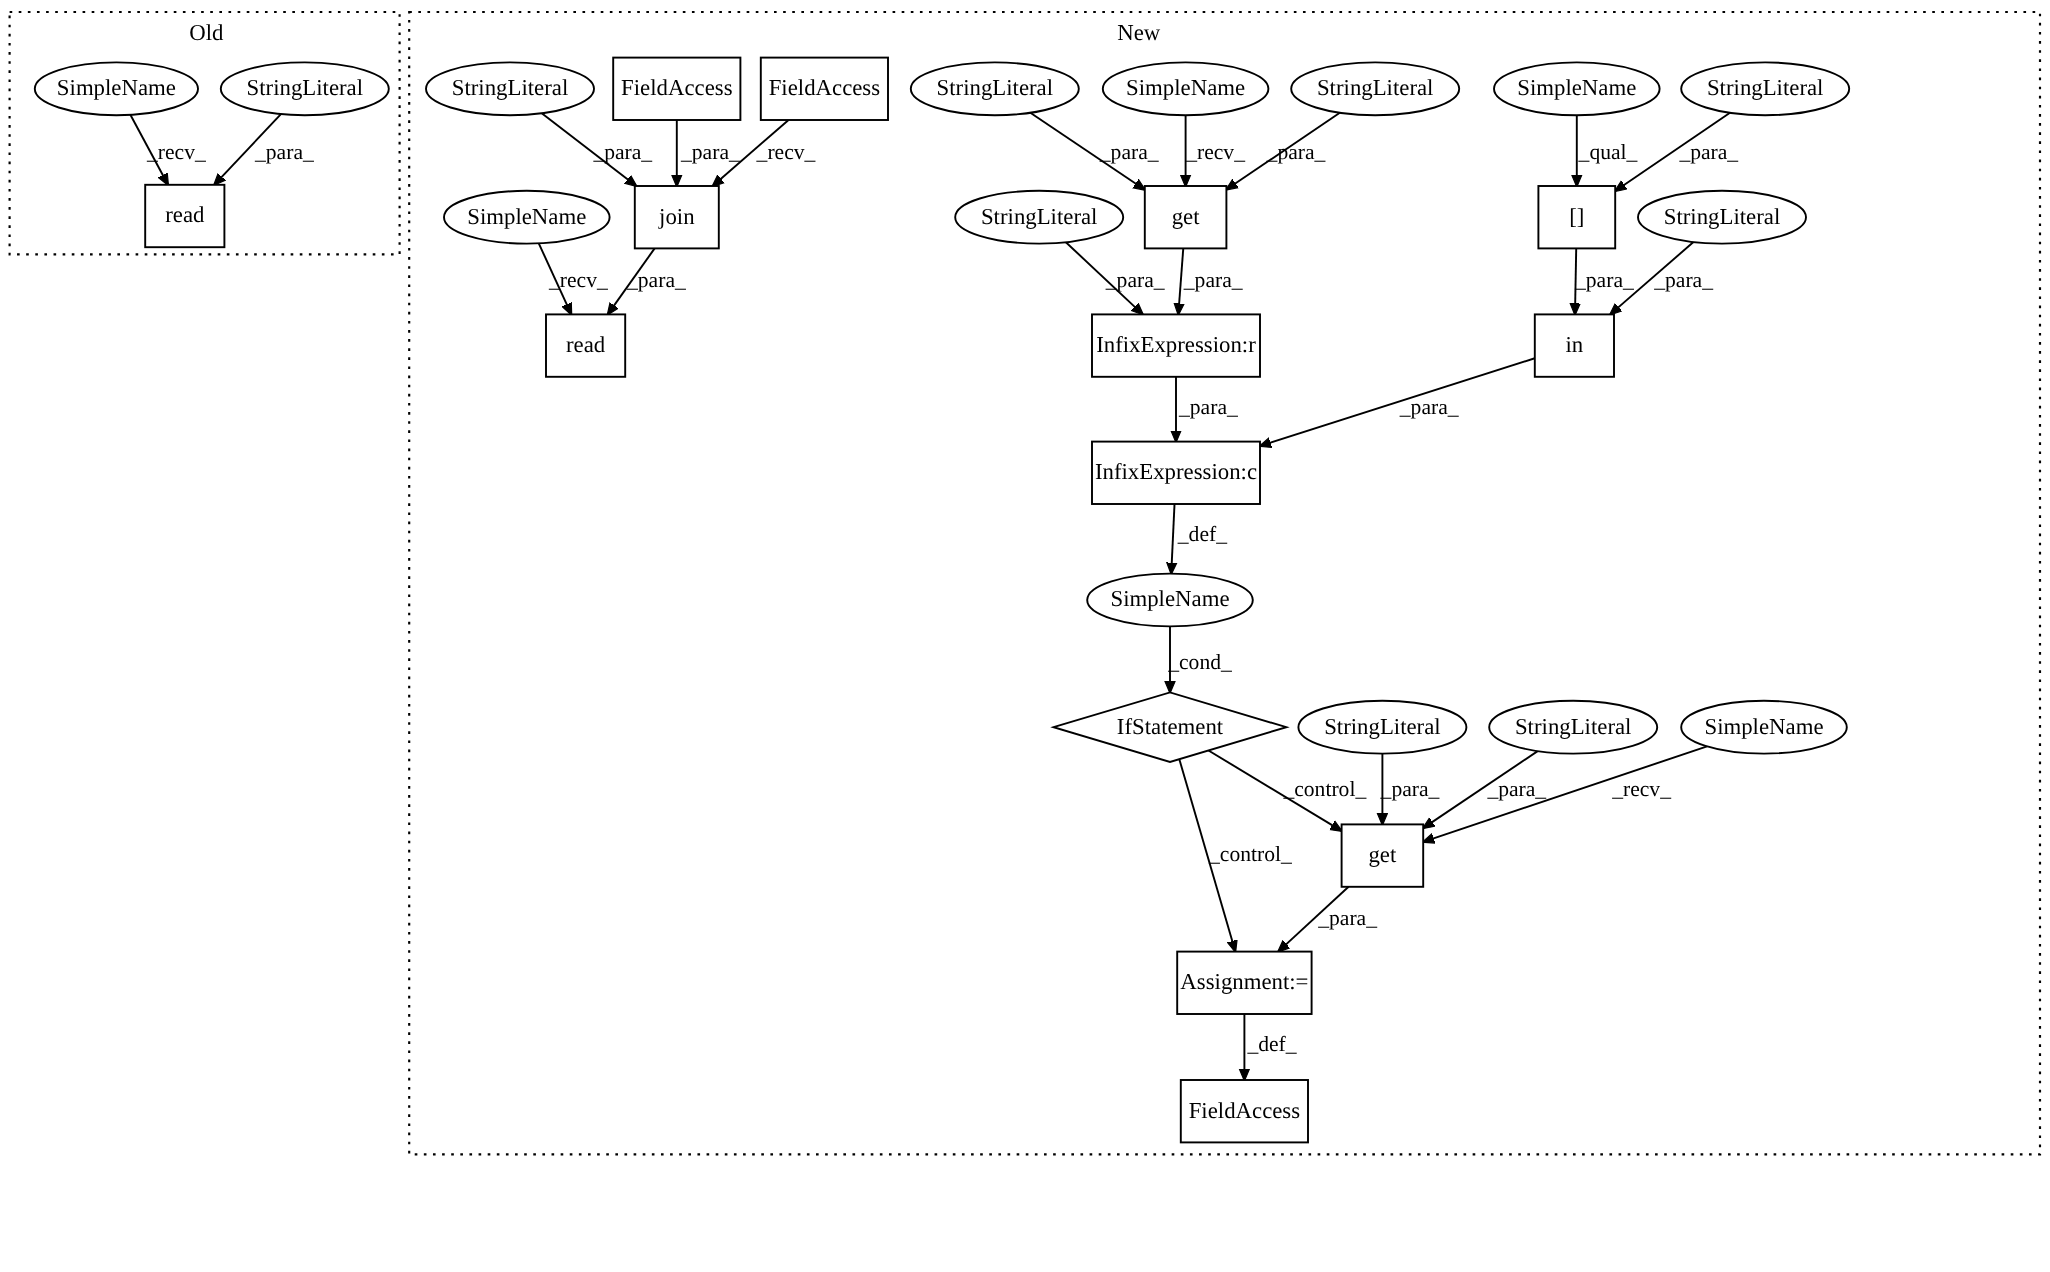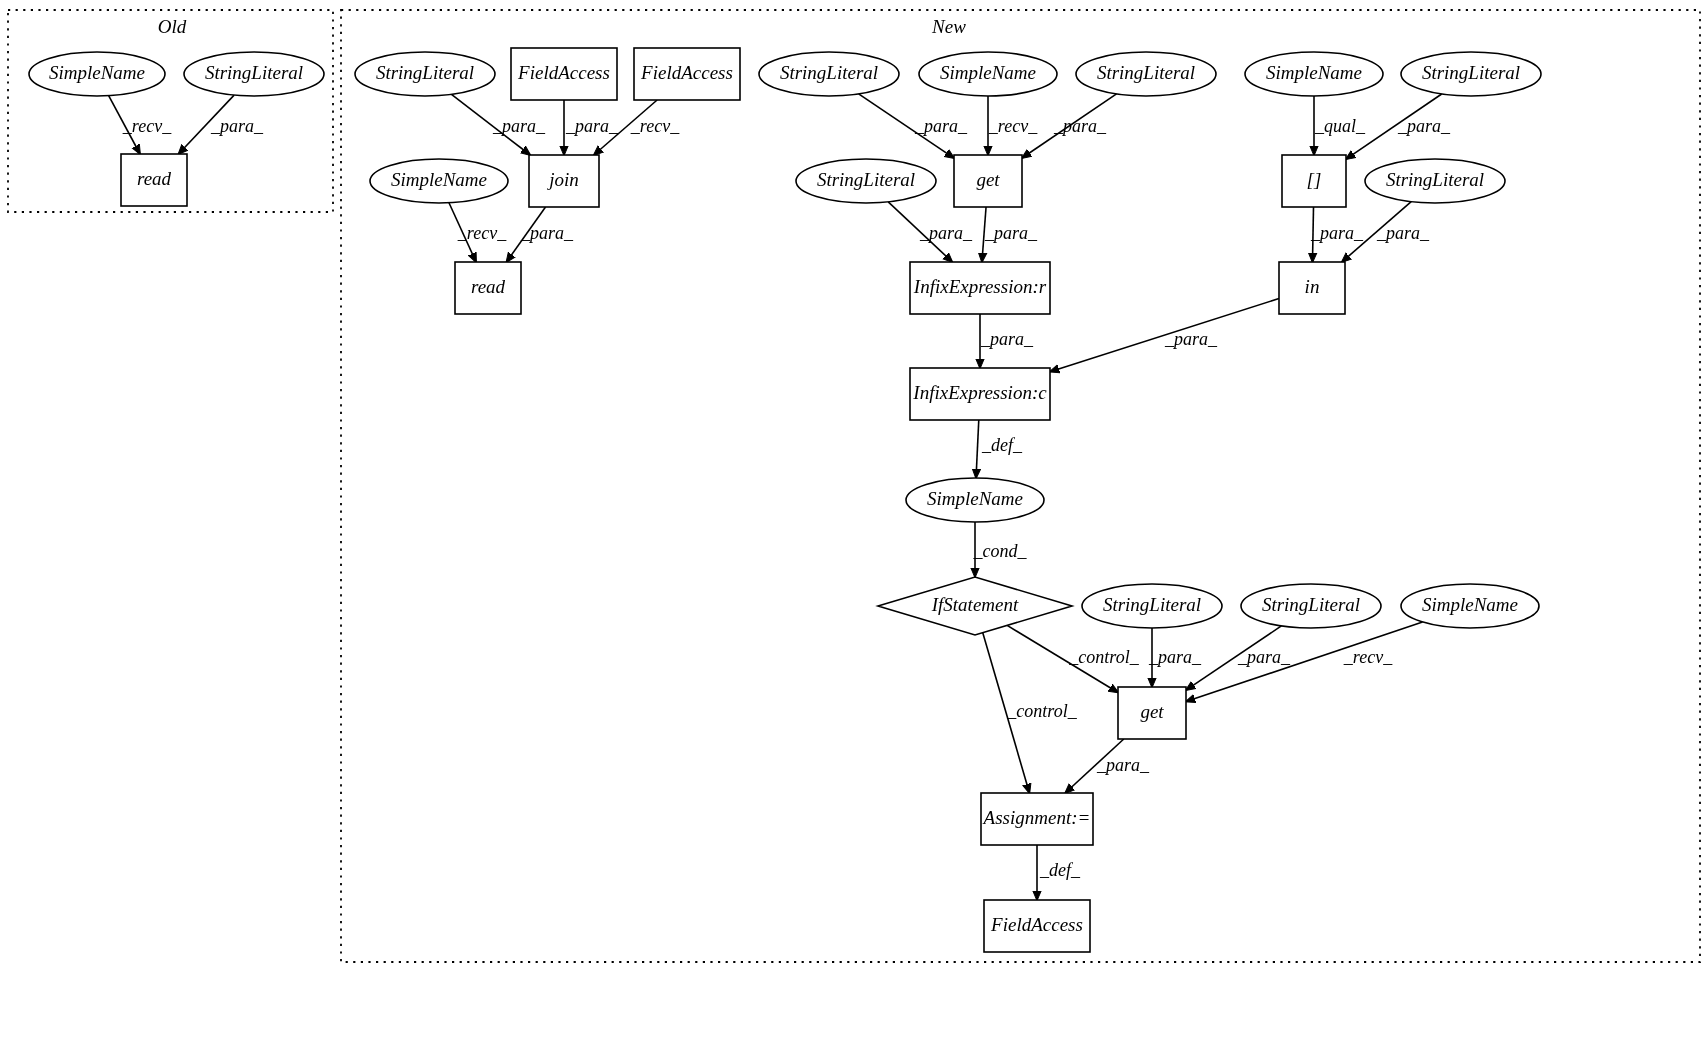--- a/index.html
+++ b/index.html
@@ -1,18 +1,18 @@
 <!DOCTYPE html>
 <html><head>
 <meta charset="utf-8">
 <style>
   html,body{margin:0;padding:0;background:#ffffff;}
   body{width:1708px;height:1060px;overflow:hidden;
        font-family:"Liberation Serif","DejaVu Serif",serif;}
-  #canvas{position:relative;width:1708px;height:1060px;font-style:italic;}
+  #canvas{position:relative;width:1708px;height:1060px;}
   svg{display:block;}
   .node-shape{fill:#ffffff;stroke:#000000;stroke-width:1.6;}
   .edge-line{stroke:#000000;stroke-width:1.6;fill:none;}
   .arrow-head{fill:#000000;stroke:#000000;stroke-width:1;}
   .node-label{font-family:"Liberation Serif","DejaVu Serif",serif;
               font-size:19px;fill:#000000;text-anchor:middle;
               dominant-baseline:middle;}
   .edge-label{font-family:"Liberation Serif","DejaVu Serif",serif;
               font-size:18px;fill:#000000;text-anchor:middle;
               dominant-baseline:middle;}

